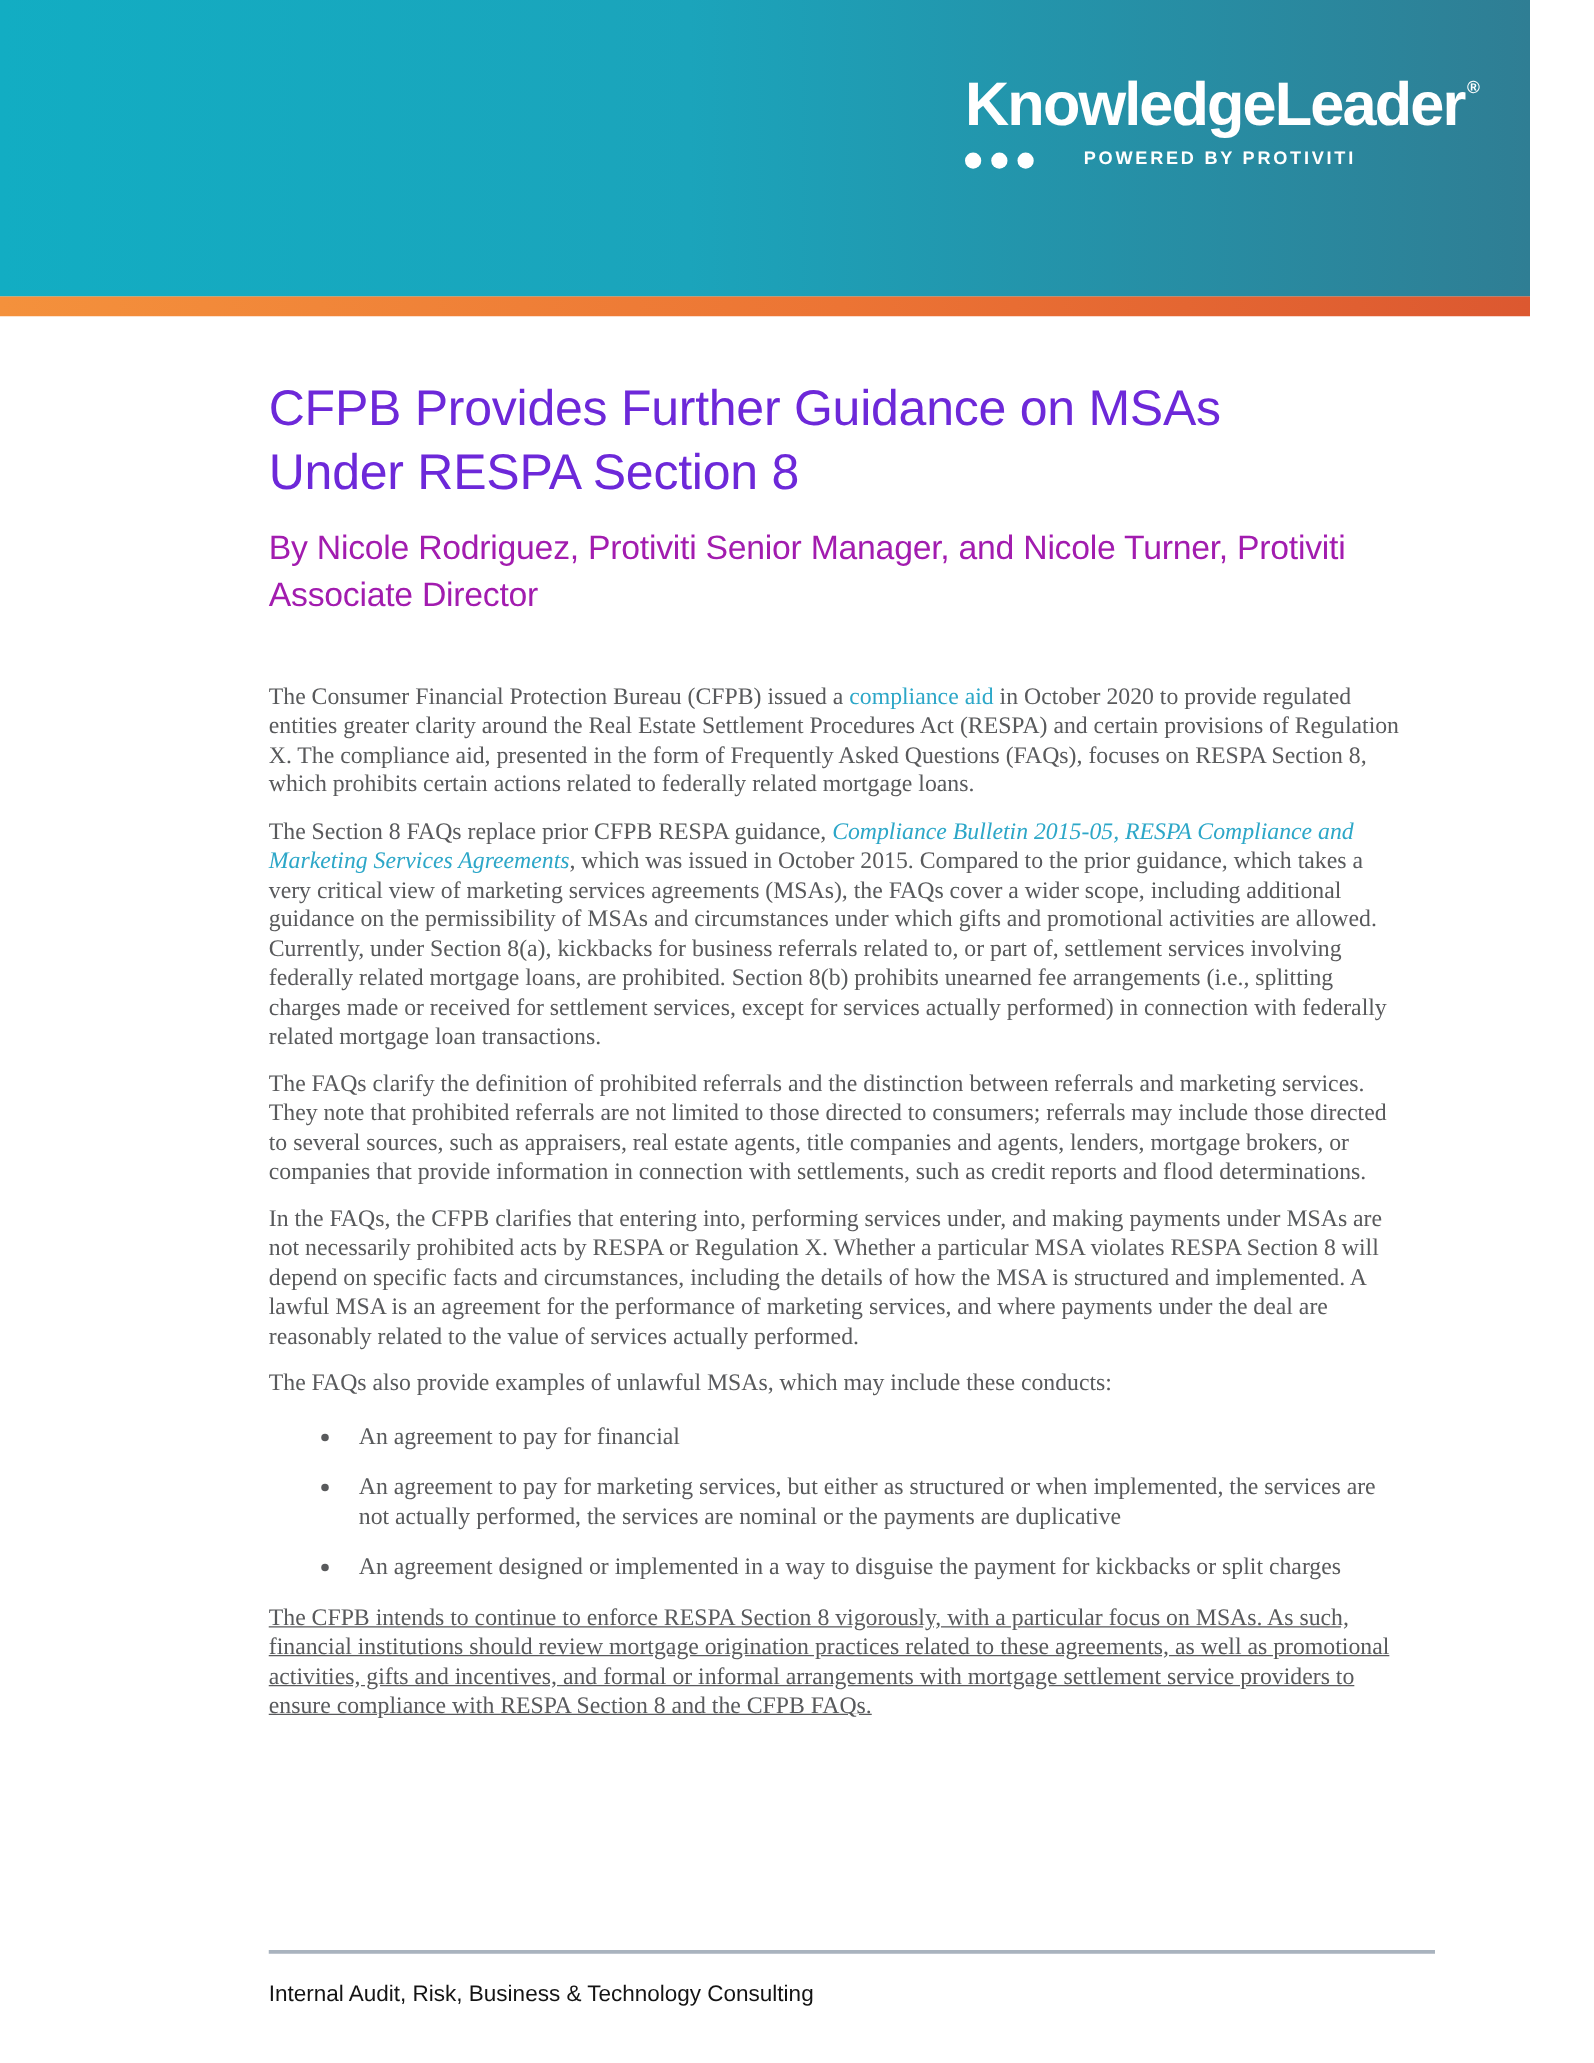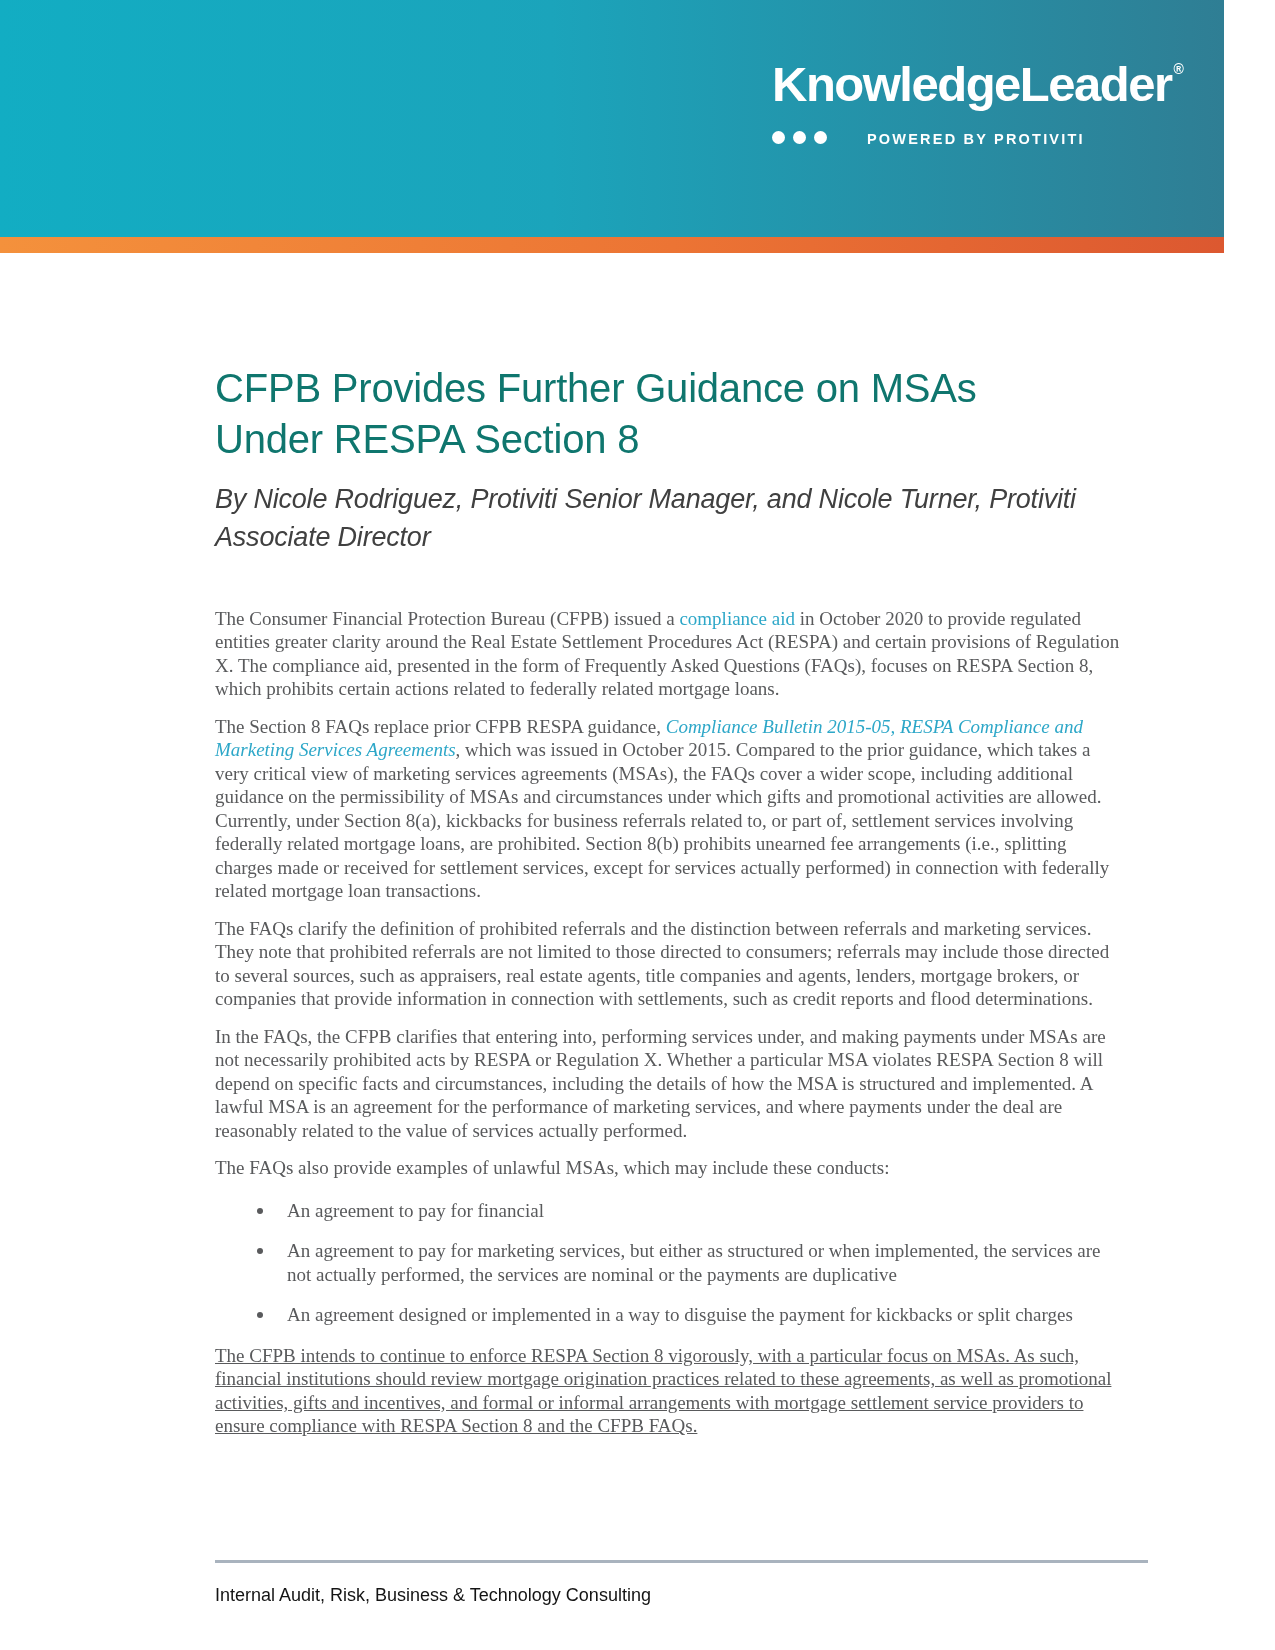--- a/index.html
+++ b/index.html
@@ -26,57 +26,56 @@
     line-height:1;
     white-space:nowrap;
   }
   .logo .reg {
     font-size:14px;
     font-weight:700;
     letter-spacing:0;
     vertical-align:top;
     position:relative; top:2px; left:2px;
   }
-  .tagline-row { display:flex; align-items:flex-start; margin-top:22px; }
+  .tagline-row { display:flex; align-items:flex-end; margin-top:10px; }
   .dots { display:flex; align-items:center; }
   .dot { width:13px; height:13px; border-radius:50%; background:#ffffff; margin-right:8px; }
   .tagline {
     color:#ffffff;
     font-size:14.5px;
     font-weight:700;
     letter-spacing:2.2px;
     margin-left:32px;
     white-space:nowrap;
   }
 
   
   .accent-stripe {
     height:16px;
     background:linear-gradient(90deg, #f4913c 0%, #ec7434 55%, #dc5830 100%);
   }
 
   
   .content { margin-left:215px; width:940px; }
   .article-title {
-    margin:110px 0 0 0;
+    margin:49px 0 0 0;
     font-size:40px;
     font-weight:400;
-    color:#0f766e;
+    color:#6d28d9;
     line-height:1.28;
     letter-spacing:-0.2px;
   }
   .title-line { display:block; }
   .byline {
     margin:16px 0 0 0;
     font-size:27px;
     font-weight:400;
-    color:#404040;
+    color:#a21caf;
     line-height:1.4;
     letter-spacing:-0.2px;
-    font-style:italic;
   }
   .byline-line { display:block; }
 
   .article-body {
     margin-top:50px;
     width:912px;
     font-family:"Liberation Serif", serif;
     font-size:19px;
     line-height:23.5px;
     color:#595a5c;

